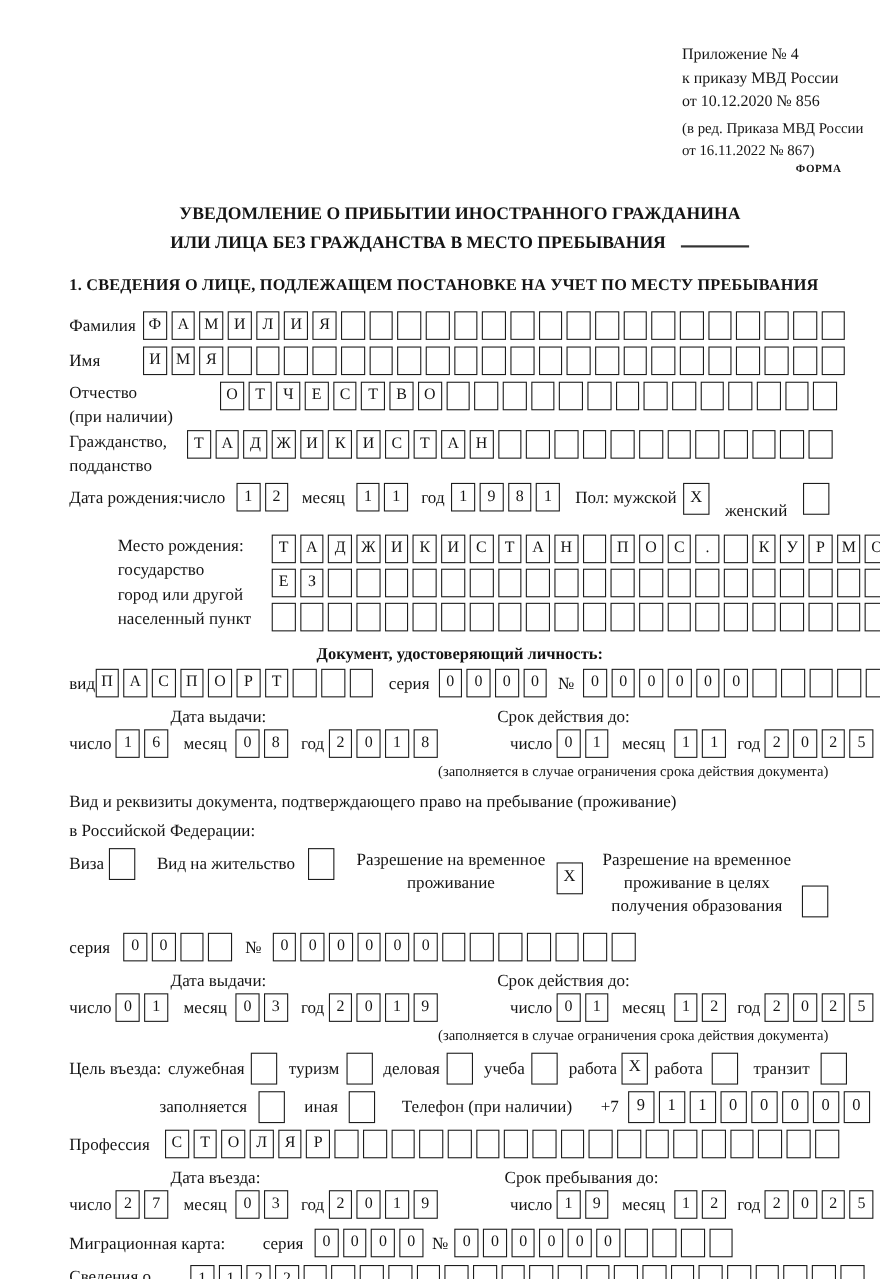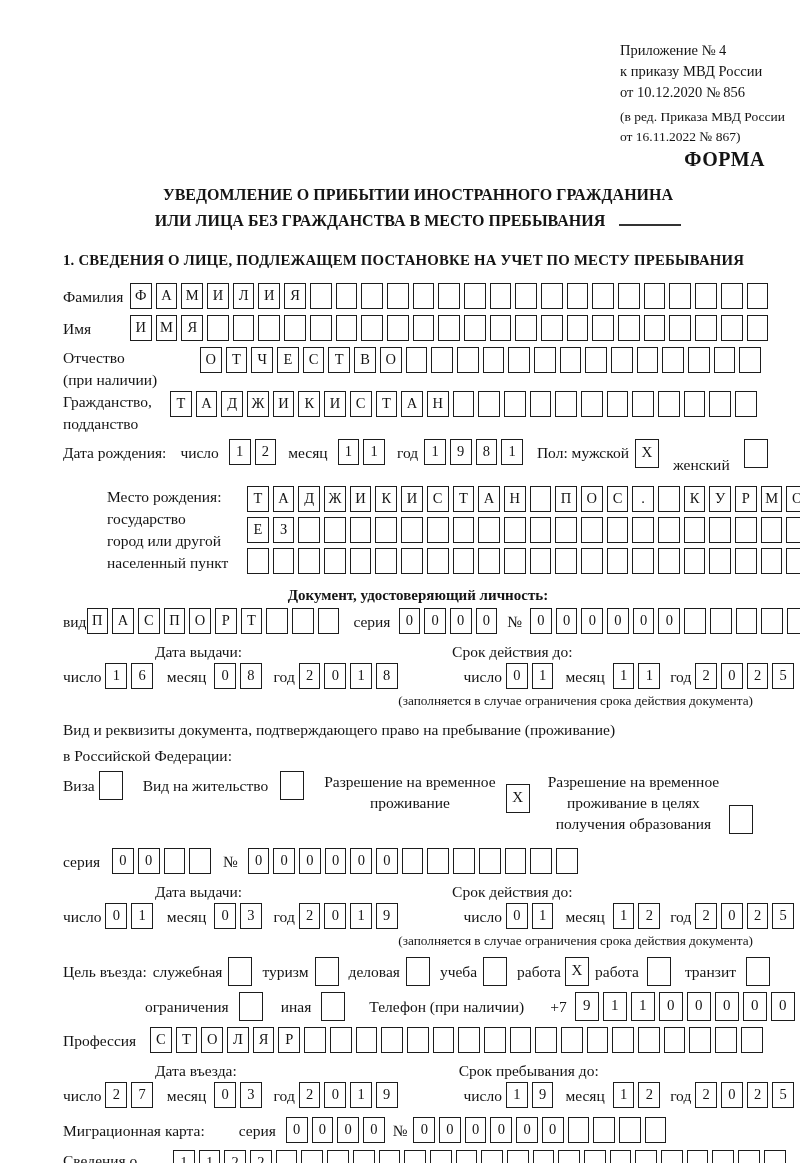--- a/index.html
+++ b/index.html
@@ -2,21 +2,21 @@
 <html><head>
 <meta charset="utf-8">
 <style>
   html,body{margin:0;padding:0;background:#fff;}
   body{width:800px;height:1163px;overflow:hidden;position:relative;
        font-family:"Liberation Serif",serif;color:#141414;}
   .content{padding:0 27px 0 63px;}
   
   .appendix{position:absolute;left:620px;top:40px;font-size:14.5px;line-height:21px;}
   .appendix .sub{font-size:13.5px;line-height:20px;margin-top:4px;}
-  .forma{position:absolute;right:35px;top:148px;font-weight:bold;font-size:20px;letter-spacing:.5px;}
+  .forma{position:absolute;right:35px;top:148px;font-weight:bold;font-size:10px;letter-spacing:.5px;}
   
   .title{margin-top:182px;text-align:center;font-weight:bold;font-size:16px;line-height:26px;}
   .uline{display:inline-block;width:62px;border-bottom:2px solid #333;margin-left:14px;}
   .sec-heading{margin-top:18px;font-weight:bold;font-size:14.8px;letter-spacing:.2px;}
   
   .frow{display:flex;align-items:flex-start;margin-top:5px;}
   .flabel{font-size:15.5px;line-height:22px;flex:0 0 auto;}
   .il{font-size:15.5px;line-height:27px;white-space:nowrap;}
   .cells{display:inline-flex;flex:0 0 auto;}
   .cell{box-sizing:border-box;flex:0 0 auto;width:21.7px;height:26px;border:1.9px solid #1d1d1d;
@@ -178,21 +178,21 @@
         <span class="cell"></span>
         <span class="cell"></span>
         <span class="cell"></span>
         <span class="cell"></span>
         <span class="cell"></span>
         <span class="cell"></span>
       </div>
   </div>
 
   <div class="date-row" style="margin-top:4px;">
-    <span class="il" style="margin-right:14px;">Дата рождения:</span>
+    <span class="il" style="">Дата рождения:</span>
     <span class="il" style="margin-right:10px;">число</span>
     <span class="cells">
         <span class="cell">1</span>
         <span class="cell">2</span>
       </span>
     <span class="il" style="margin:0 10px 0 8px;">месяц</span>
     <span class="cells">
         <span class="cell">1</span>
         <span class="cell">1</span>
       </span>
@@ -515,21 +515,21 @@
     <span class="il" style="line-height:29px;margin:0 8px 0 2px;">работа</span>
     <span class="cells cb">
         <span class="cell"></span>
       </span>
     <span class="il" style="line-height:29px;margin:0 10px 0 10px;">транзит</span>
     <span class="cells cb">
         <span class="cell"></span>
       </span>
   </div>
   <div class="date-row" style="margin-top:6px;">
-    <span class="il" style="line-height:29px;margin:0 10px 0 82px;">ограничения</span>
+    <span class="il" style="line-height:29px;margin:0 10px 0 82px;">заполняется</span>
     <span class="cells cb">
         <span class="cell"></span>
       </span>
     <span class="il" style="line-height:29px;margin:0 10px 0 14px;">иная</span>
     <span class="cells cb">
         <span class="cell"></span>
       </span>
     <span class="il" style="line-height:29px;margin:0 26px 0 20px;">Телефон (при наличии)</span>
     <span class="il" style="line-height:29px;margin-right:8px;">+7</span>
     <span class="cells cb">

